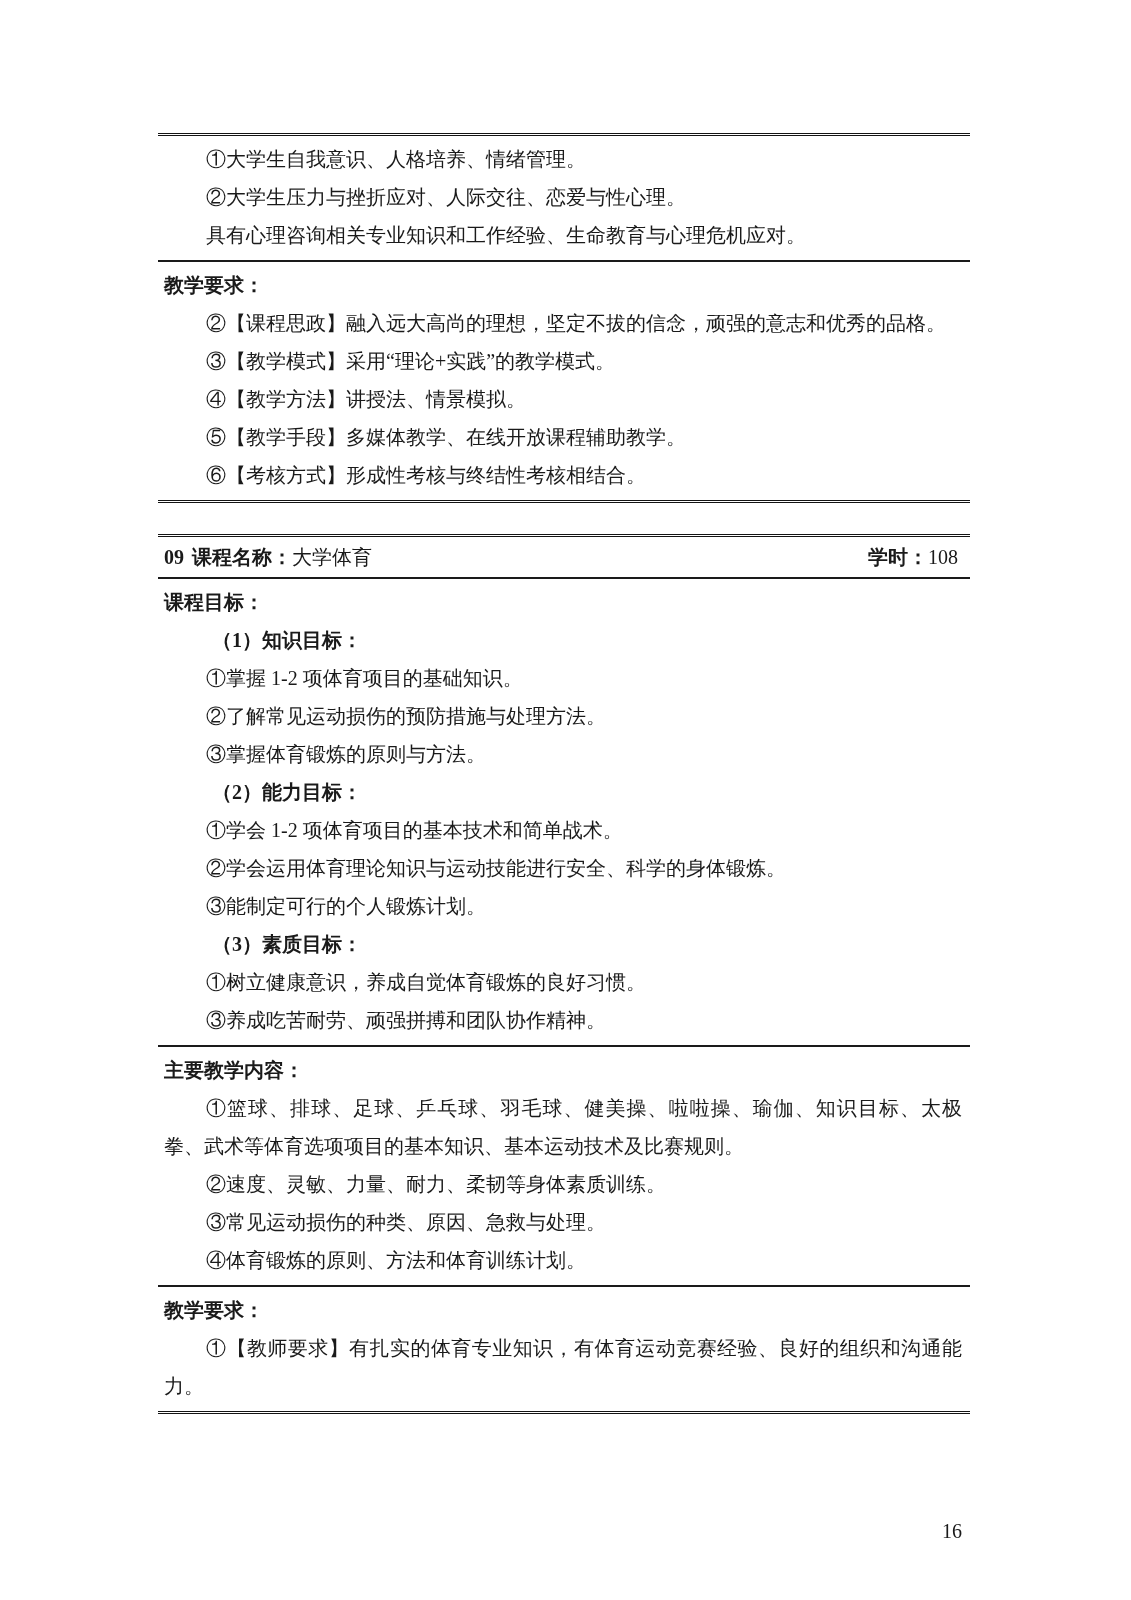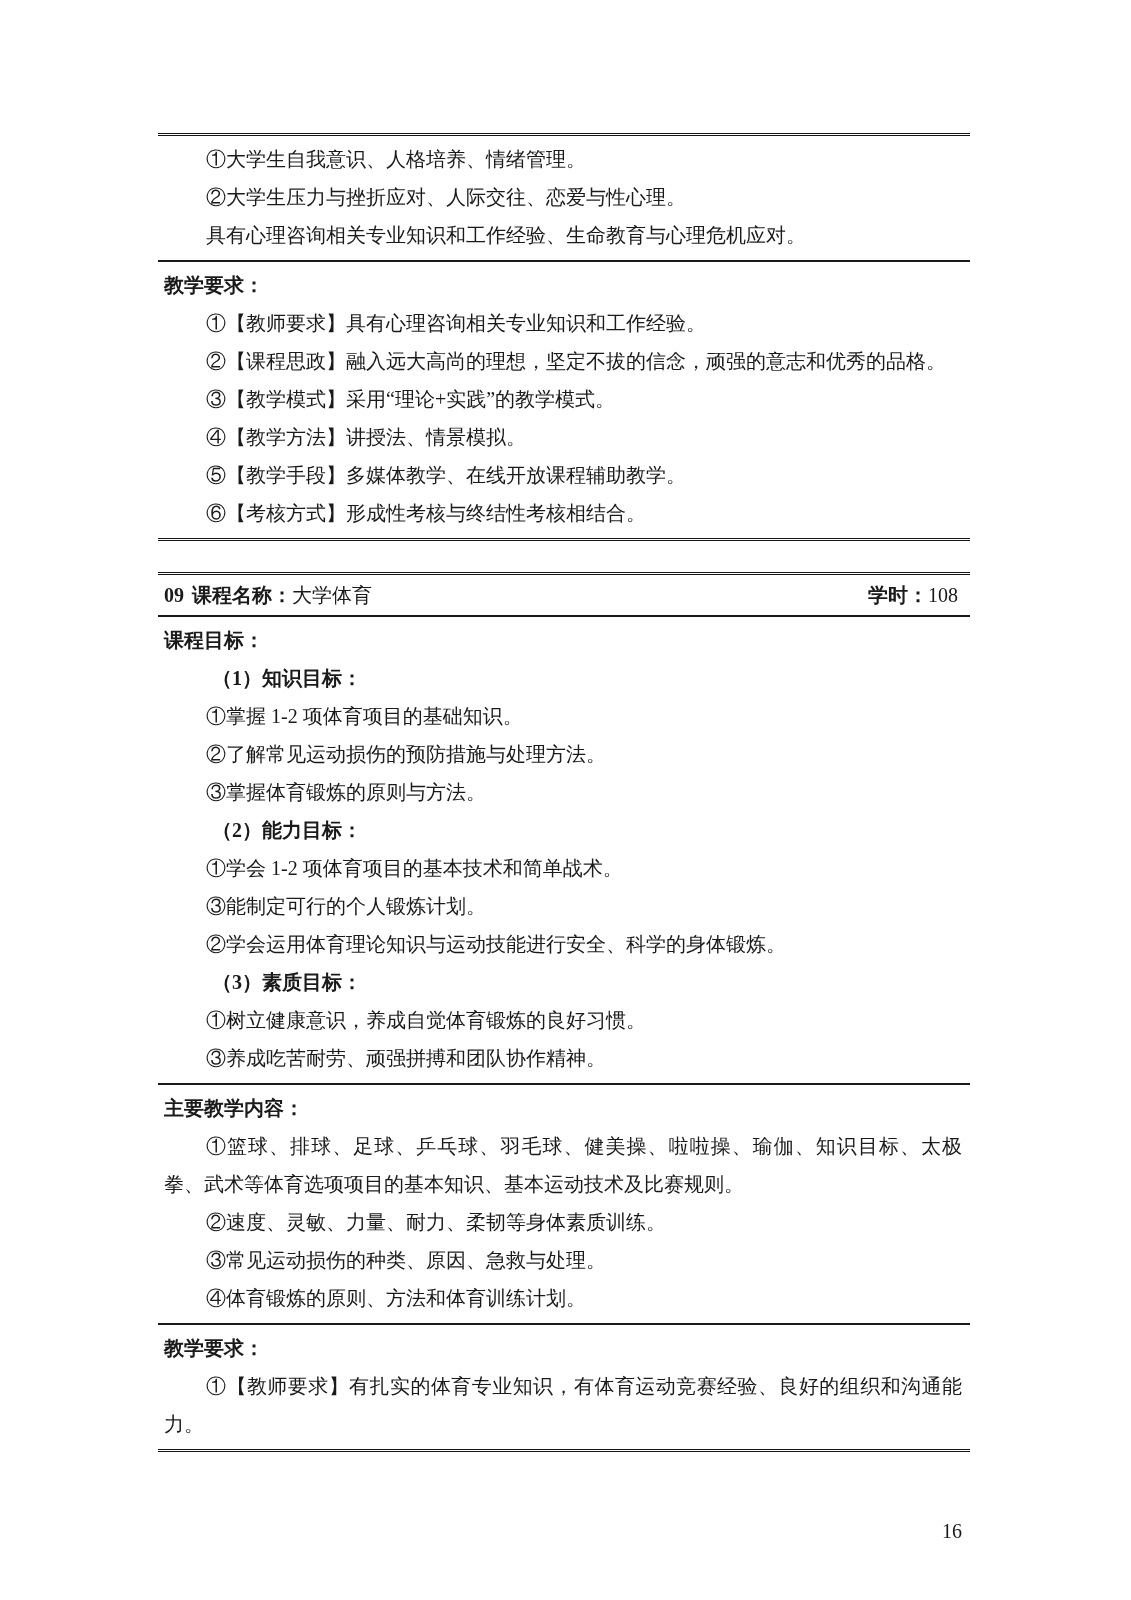--- a/index.html
+++ b/index.html
@@ -61,21 +61,20 @@
     <div class="row">
       <div class="para indent">①大学生自我意识、人格培养、情绪管理。</div>
       <div class="para indent">②大学生压力与挫折应对、人际交往、恋爱与性心理。</div>
       <div class="para indent">具有心理咨询相关专业知识和工作经验、生命教育与心理危机应对。</div>
     </div>
 
     <div class="rule"></div>
 
     <div class="row">
       <div class="para h">教学要求：</div>
-      <div class="para indent">①【教师要求】具有心理咨询相关专业知识和工作经验。</div>
       <div class="para indent">②【课程思政】融入远大高尚的理想，坚定不拔的信念，顽强的意志和优秀的品格。</div>
       <div class="para indent">③【教学模式】采用“理论+实践”的教学模式。</div>
       <div class="para indent">④【教学方法】讲授法、情景模拟。</div>
       <div class="para indent">⑤【教学手段】多媒体教学、在线开放课程辅助教学。</div>
       <div class="para indent">⑥【考核方式】形成性考核与终结性考核相结合。</div>
     </div>
 
     <div class="rule-double"></div>
 
     <div class="block-gap"></div>
@@ -96,22 +95,22 @@
     <div class="row">
       <div class="para h">课程目标：</div>
 
       <div class="para h group-title">（1）知识目标：</div>
       <div class="para indent">①掌握 1-2 项体育项目的基础知识。</div>
       <div class="para indent">②了解常见运动损伤的预防措施与处理方法。</div>
       <div class="para indent">③掌握体育锻炼的原则与方法。</div>
 
       <div class="para h group-title">（2）能力目标：</div>
       <div class="para indent">①学会 1-2 项体育项目的基本技术和简单战术。</div>
+      <div class="para indent">②学会运用体育理论知识与运动技能进行安全、科学的身体锻炼。</div>
       <div class="para indent">③能制定可行的个人锻炼计划。</div>
-      <div class="para indent">②学会运用体育理论知识与运动技能进行安全、科学的身体锻炼。</div>
 
       <div class="para h group-title">（3）素质目标：</div>
       <div class="para indent">①树立健康意识，养成自觉体育锻炼的良好习惯。</div>
       <div class="para indent">③养成吃苦耐劳、顽强拼搏和团队协作精神。</div>
     </div>
 
     <div class="rule"></div>
 
     <div class="row">
       <div class="para h">主要教学内容：</div>

